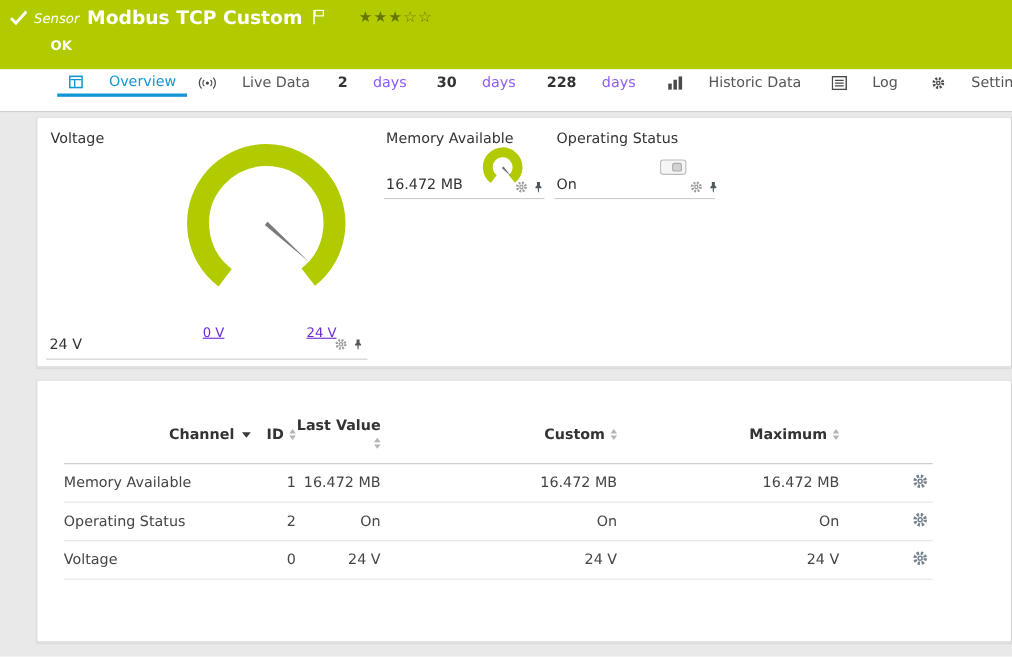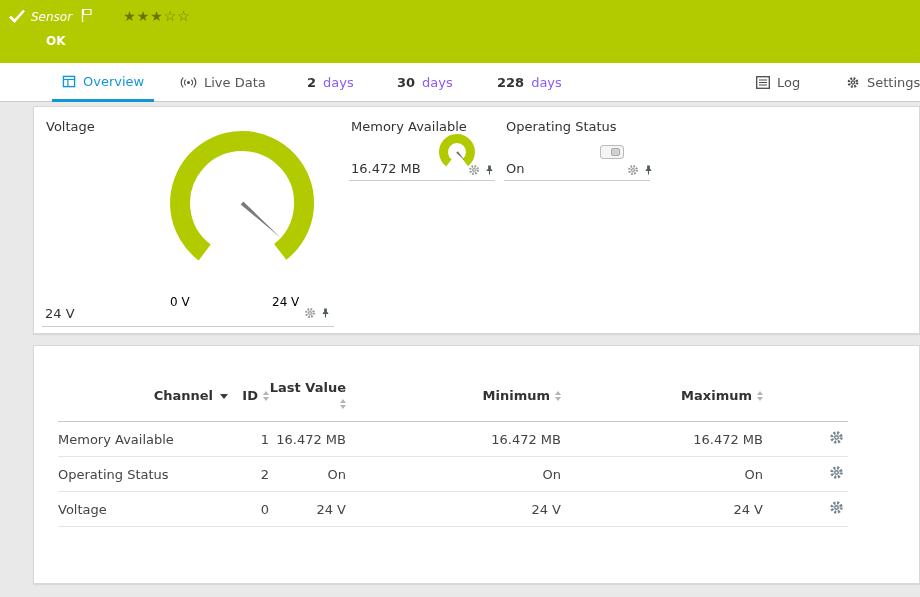--- a/index.html
+++ b/index.html
@@ -15,36 +15,36 @@
   .check-icon { position:absolute; left:9px; top:9px; width:16px; height:14px; }
   .title-row { position:absolute; left:31px; top:6px; display:flex; align-items:center; gap:7px; height:22px; }
   .kind { font-style:italic; font-size:12px; }
   .sensor-title { font-weight:bold; font-size:17px; }
   .flag-icon { width:11px; height:15px; margin-left:2px; margin-top:-3px; }
   .stars { font-size:14px; letter-spacing:1px; color:rgba(0,0,0,.42); margin-left:24px; margin-top:-3px; white-space:nowrap; }
   .status-ok { position:absolute; left:46px; top:34px; font-size:12px; font-weight:bold; color:#fff; }
 
   
   .tabs { position:absolute; top:63px; left:0; right:0; height:39px; background:#fff; border-bottom:1px solid #c9c9c9; box-sizing:border-box; }
-  .tab { position:absolute; top:0; height:39px; display:flex; align-items:center; gap:7px; font-size:13px; color:#555; box-sizing:border-box; padding:0 2px; cursor:pointer; white-space:nowrap; }
+  .tab { position:absolute; top:0; height:25px; display:flex; align-items:center; gap:23px; font-size:13px; color:#555; box-sizing:border-box; padding:0 2px; cursor:pointer; white-space:nowrap; }
   .tab .ticon { width:14px; height:13px; color:#4a4a4a; flex:none; }
   .tab.active { color:#1396d4; border-bottom:3px solid #1396d4; padding:0 10px; }
   .tab.active .ticon { color:#1396d4; }
   .tab .num { font-weight:bold; color:#333; }
   .tab .day { color:#8b5cf6; }
 
   
   .content { position:absolute; top:102px; left:0; right:0; bottom:0; }
   .panel { position:absolute; left:33px; right:0; background:#fff; border:1px solid #d8d8d8; box-sizing:border-box; box-shadow:0 1px 1px rgba(0,0,0,.07); }
   .panel.gauges { top:4px; height:228px; }
   .panel.channels { top:243px; height:239px; }
 
   .g-label { position:absolute; font-size:13px; color:#333; white-space:nowrap; }
   .g-value { position:absolute; font-size:13px; color:#333; white-space:nowrap; }
-  .g-scale { position:absolute; width:34px; text-align:left; font-size:12px; color:#000000; }
+  .g-scale { position:absolute; width:34px; text-align:right; font-size:12px; color:#6d28d9;text-decoration:underline; }
   .g-line { position:absolute; height:1px; background:#cccccc; }
   .g-icons { position:absolute; display:flex; gap:4px; align-items:center; }
   .g-icons .ic { display:inline-flex; cursor:pointer; }
   .ic.gear svg { color:#9b9b9b; }
   .ic.pin svg { color:#4f5a60; }
   .big-gauge { position:absolute; left:118px; top:14px; width:180px; height:172px; }
   .mini-gauge { position:absolute; left:400px; top:22px; width:46px; height:46px; }
   .toggle { position:absolute; left:566px; top:38px; width:24px; height:14px; border:1px solid #bbb; border-radius:3px; background:#f5f5f5; box-sizing:border-box; }
   .toggle .knob { position:absolute; left:10px; top:2px; width:9px; height:8px; background:#d2d2d2; border:1px solid #aaa; border-radius:2px; box-sizing:border-box; }
 
@@ -68,20 +68,21 @@
 <body>
 
 <div class="screen">
 
   <header class="topbar">
     <svg class="check-icon" viewBox="0 0 16 14">
       <polyline points="1,7.5 5.5,12 15,1.5" fill="none" stroke="#ffffff" stroke-width="2.6"></polyline>
     </svg>
     <div class="title-row">
       <span class="kind">Sensor</span>
+      <span class="sensor-title">Modbus TCP Custom</span>
       <svg class="flag-icon" viewBox="0 0 11 15">
         <path d="M1.5 1v13" stroke="rgba(255,255,255,.95)" stroke-width="1.4" fill="none"></path>
         <path d="M2.5 1.5h7.5v5H2.5z" stroke="rgba(255,255,255,.95)" stroke-width="1.2" fill="none"></path>
       </svg>
       <span class="stars"><span>★★★</span><span>☆☆</span></span>
     </div>
     <div class="status-ok">OK</div>
   </header>
 
   <nav class="tabs">
@@ -104,20 +105,28 @@
       <span class="num">2</span>
       <span class="day">days</span>
     </div>
     <div class="tab" style="left:395px">
       <span class="num">30</span>
       <span class="day">days</span>
     </div>
     <div class="tab" style="left:495px">
       <span class="num">228</span>
       <span class="day">days</span>
+    </div>
+    <div class="tab" style="left:605px">
+      <svg class="ticon" viewBox="0 0 14 13">
+        <rect x="0.5" y="7" width="3.2" height="5.5" fill="currentColor"></rect>
+        <rect x="5.2" y="3.5" width="3.2" height="9" fill="currentColor"></rect>
+        <rect x="9.9" y="0.5" width="3.2" height="12" fill="currentColor"></rect>
+      </svg>
+      <span>Historic Data</span>
     </div>
     <div class="tab" style="left:754px">
       <svg class="ticon" viewBox="0 0 14 13">
         <rect x="0.7" y="0.7" width="12.6" height="11.6" fill="none" stroke="currentColor" stroke-width="1.3"></rect>
         <path d="M3 4h8M3 6.5h8M3 9h8" stroke="currentColor" stroke-width="1.2" fill="none"></path>
       </svg>
       <span>Log</span>
     </div>
     <div class="tab" style="left:844px">
       <svg class="ticon" viewBox="0 0 16 16">
@@ -211,21 +220,21 @@
           <tr>
             <th><span>Channel</span><i class="caret"></i></th>
             <th class="r"><span>ID</span><span class="sort">
                   <i class="up"></i>
                   <i class="dn"></i>
                 </span></th>
             <th class="r"><span>Last Value</span><span class="sort">
                   <i class="up"></i>
                   <i class="dn"></i>
                 </span></th>
-            <th class="r"><span>Minimum</span><span class="sort">
+            <th class="r"><span>Custom</span><span class="sort">
                   <i class="up"></i>
                   <i class="dn"></i>
                 </span></th>
             <th class="r"><span>Maximum</span><span class="sort">
                   <i class="up"></i>
                   <i class="dn"></i>
                 </span></th>
             <th class="icon-cell"></th>
           </tr>
         </thead>

